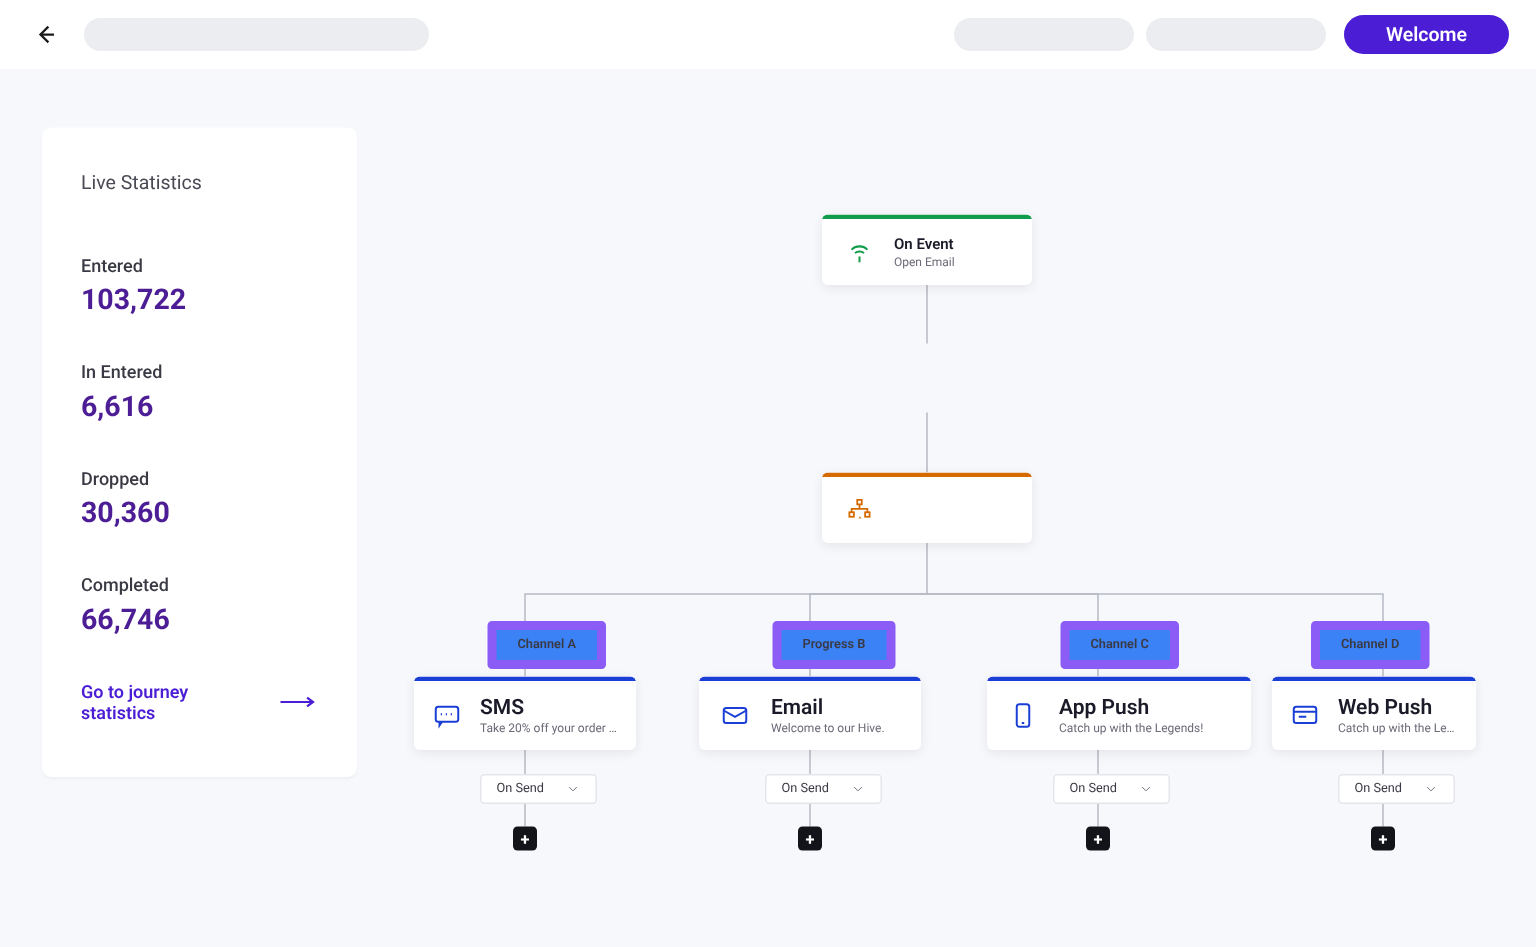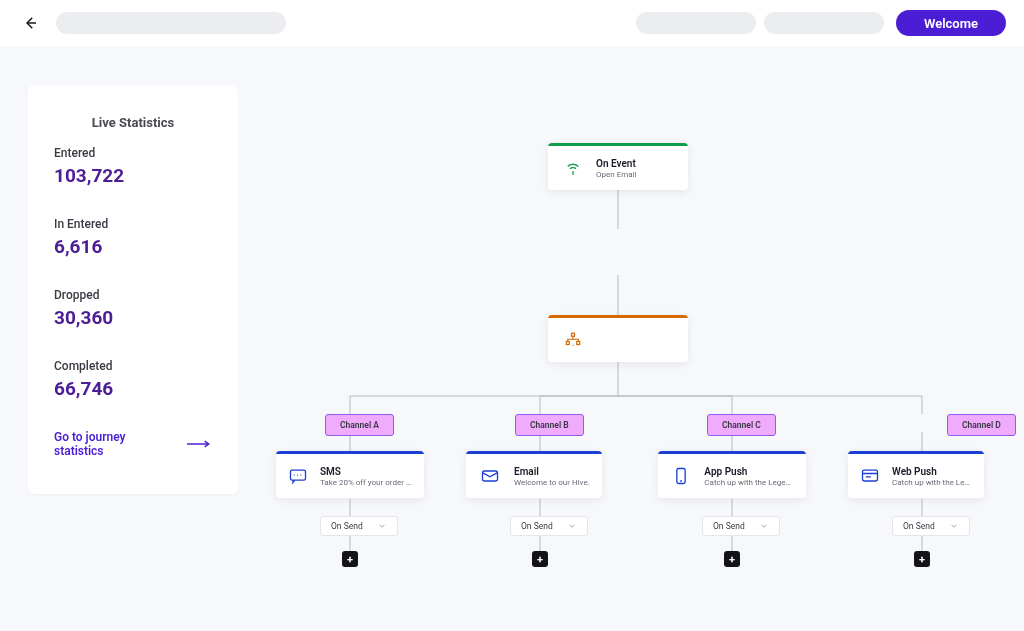--- a/index.html
+++ b/index.html
@@ -11,50 +11,50 @@
   .back-btn svg { stroke:#1a1a1a; stroke-width:2; fill:none; }
   .placeholder-pill { background:#ebedf0; border-radius: 14px; height: 22px; }
   .placeholder-left { width: 230px; margin-left: 14px; }
   .spacer { flex:1; }
   .placeholder-right-1 { width: 120px; margin-right: 8px;}
   .placeholder-right-2 { width: 120px; margin-right: 12px;}
   .launch-btn { background:#4b1ed6; color:#fff; border:none; border-radius: 14px; height: 26px; padding: 0 28px; font-size: 13px; font-weight:600; cursor:pointer; }
 
   
   .stats-panel { position:absolute; top: 85px; left: 28px; width: 210px; background:#fff; border-radius: 6px; padding: 30px 26px 36px 26px; box-shadow: 0 1px 2px rgba(0,0,0,0.04); }
-  .stats-title { font-size: 13px; color:#4a4a55; font-weight:700; margin-bottom: 16px; text-align: center; }
+  .stats-title { font-size: 13px; color:#4a4a55; font-weight:400; margin-bottom: 40px; }
   .stat-block { margin-bottom: 30px; }
   .stat-label { font-size: 12px; color:#3a3a44; font-weight:500; margin-bottom: 4px; }
   .stat-value { font-size: 19px; color:#4c1d95; font-weight:700; }
   .stats-link { display:flex; align-items:center; gap:10px; font-size: 12px; color:#4b1ed6; font-weight:600; cursor:pointer; }
   .stats-link svg { stroke:#4b1ed6; stroke-width:1.5; fill:none; }
 
   
   .canvas { position:absolute; top:46px; left:0; right:0; bottom:0;text-decoration:underline; }
   .flow-svg { position:absolute; top:0; left:0; width:100%; height:100%; pointer-events:none; }
 
   
   .node-card { position:absolute; background:#fff; border-radius:4px; box-shadow:0 2px 8px rgba(0,0,0,0.08); overflow:hidden; }
   .node-card .bar { height:3px; width:100%; }
   .node-card .content { display:flex; align-items:center; padding: 11px 14px; gap: 12px; }
   .node-icon { width:22px; height:22px; display:flex; align-items:center; justify-content:center; }
   .node-texts { display:flex; flex-direction:column; gap:1px; }
   .node-title { font-size:10px; font-weight:600; color:#1a1a28; }
   .node-sub { font-size:8px; color:#6a6a78; }
 
   
-  .channel-tab { position:absolute; background:#f0abfc; border:1px solid #8b5cf6; border-radius:3px; font-size:8.5px; color:#3a3a44; font-weight:600; padding: 5px 14px; }
+  .channel-tab { position:absolute; background:#3b82f6; border:6px solid #8b5cf6; border-radius:3px; font-size:8.5px; color:#3a3a44; font-weight:600; padding: 5px 14px; }
 
   
   .channel-card { position:absolute; background:#fff; border-radius:4px; box-shadow:0 2px 8px rgba(0,0,0,0.08); overflow:hidden; }
   .channel-card .bar { height:3px; background:#1b3fd6; }
   .channel-card .content { display:flex; align-items:center; padding:10px 12px; gap:12px; }
   .channel-icon { width:24px; height:24px; display:flex; align-items:center; justify-content:center; }
   .channel-texts { display:flex; flex-direction:column; gap:1px; min-width:0; }
-  .channel-title { font-size:10px; font-weight:600; color:#1a1a28; }
+  .channel-title { font-size:14px; font-weight:600; color:#1a1a28; }
   .channel-sub { font-size:8px; color:#6a6a78; white-space:nowrap; overflow:hidden; text-overflow:ellipsis; max-width:120px; }
 
   
   .onsend { position:absolute; background:#fff; border:1px solid #e4e6ec; border-radius:3px; padding: 4px 10px; display:flex; align-items:center; gap:14px; font-size:8.5px; color:#3a3a44; }
   .onsend svg { stroke:#6a6a78; stroke-width:1.5; fill:none; }
 
   
   .plusbox { position:absolute; width:16px; height:16px; background:#13131a; border-radius:3px; display:flex; align-items:center; justify-content:center; cursor:pointer; }
   .plusbox::before { content:"+"; color:#fff; font-size:11px; font-weight:700; line-height:1; }
 </style>
@@ -178,22 +178,22 @@
     </div>
   </div>
   <div class="onsend" style="left:320px; top:470px;">
       <span>On Send</span>
       <svg width="10" height="10" viewBox="0 0 24 24">
         <path d="M6 9l6 6 6-6"></path>
       </svg>
     </div>
   <div class="plusbox" style="left:342px; top:505px;"></div>
 
-  <div class="channel-tab" style="left:515px; top:368px;"><span>Channel B</span></div>
-  <div class="channel-card" style="left:466px; top:405px; width:136px;">
+  <div class="channel-tab" style="left:515px; top:368px;"><span>Progress B</span></div>
+  <div class="channel-card" style="left:466px; top:405px; width:148px;">
     <div class="bar"></div>
     <div class="content">
       <div class="channel-icon">
         <svg width="20" height="20" viewBox="0 0 24 24" fill="none" stroke="#1b3fd6" stroke-width="1.6">
             <rect x="3" y="6" width="18" height="12" rx="2"></rect>
             <path d="M3 8l9 5 9-5"></path>
           </svg>
       </div>
       <div class="channel-texts">
         <span class="channel-title">Email</span>
@@ -203,21 +203,21 @@
   </div>
   <div class="onsend" style="left:510px; top:470px;">
       <span>On Send</span>
       <svg width="10" height="10" viewBox="0 0 24 24">
         <path d="M6 9l6 6 6-6"></path>
       </svg>
     </div>
   <div class="plusbox" style="left:532px; top:505px;"></div>
 
   <div class="channel-tab" style="left:707px; top:368px;"><span>Channel C</span></div>
-  <div class="channel-card" style="left:658px; top:405px; width:148px;">
+  <div class="channel-card" style="left:658px; top:405px; width:176px;">
     <div class="bar"></div>
     <div class="content">
       <div class="channel-icon">
         <svg width="20" height="20" viewBox="0 0 24 24" fill="none" stroke="#1b3fd6" stroke-width="1.6">
             <rect x="7" y="3" width="10" height="18" rx="2"></rect>
             <path d="M11 18h2"></path>
           </svg>
       </div>
       <div class="channel-texts">
         <span class="channel-title">App Push</span>
@@ -226,21 +226,21 @@
     </div>
   </div>
   <div class="onsend" style="left:702px; top:470px;">
       <span>On Send</span>
       <svg width="10" height="10" viewBox="0 0 24 24">
         <path d="M6 9l6 6 6-6"></path>
       </svg>
     </div>
   <div class="plusbox" style="left:724px; top:505px;"></div>
 
-  <div class="channel-tab" style="left:947px; top:368px;"><span>Channel D</span></div>
+  <div class="channel-tab" style="left:874px; top:368px;"><span>Channel D</span></div>
   <div class="channel-card" style="left:848px; top:405px; width:136px;">
     <div class="bar"></div>
     <div class="content">
       <div class="channel-icon">
         <svg width="20" height="20" viewBox="0 0 24 24" fill="none" stroke="#1b3fd6" stroke-width="1.6">
             <rect x="3" y="5" width="18" height="13" rx="2"></rect>
             <path d="M3 9h18"></path>
             <path d="M7 13h6"></path>
           </svg>
       </div>

